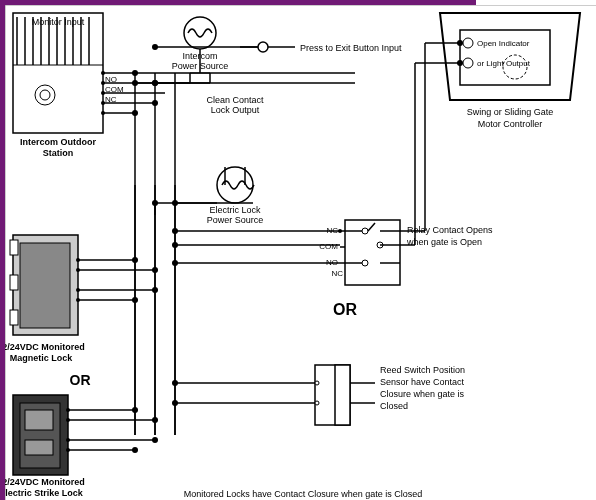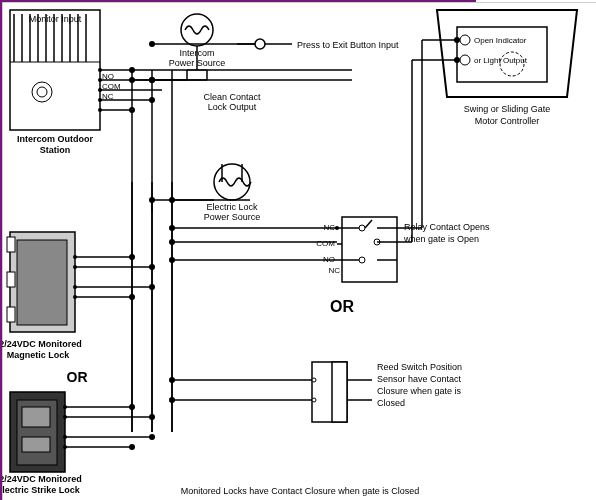--- a/index.html
+++ b/index.html
@@ -10,21 +10,21 @@
       font-family: Arial, sans-serif;
       font-size: 11px;
       overflow: hidden;
       position: relative;
     }
     .diagram-container {
       width: 476px;
       height: 500px;
       position: relative;
       background: #fff;
-      border: 2px solid #701a75;
+      border: 5px solid #701a75;
     }
     svg {
       position: absolute;
       top: 0; left: 0;
       width: 596px;
       height: 500px;
     }
   </style>
 </head>
 <body>

